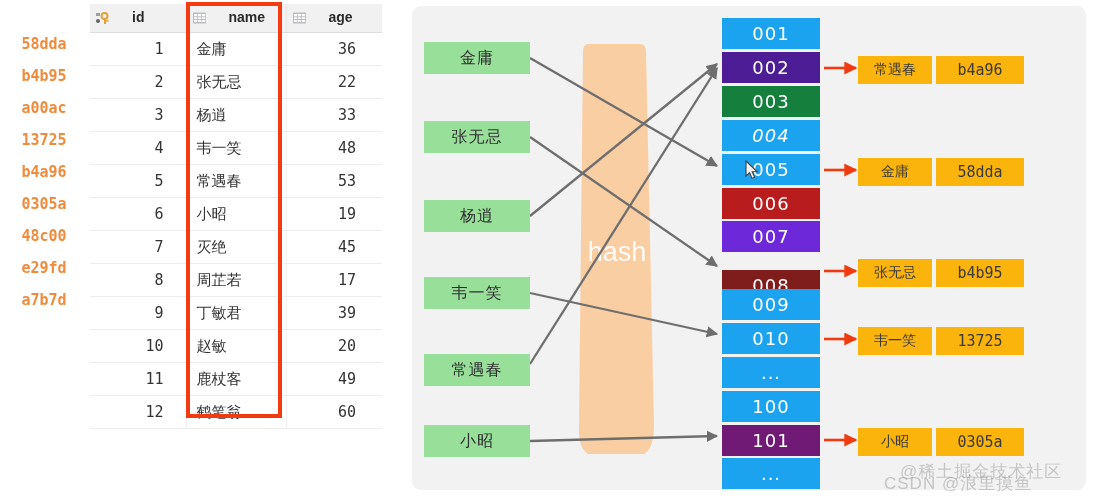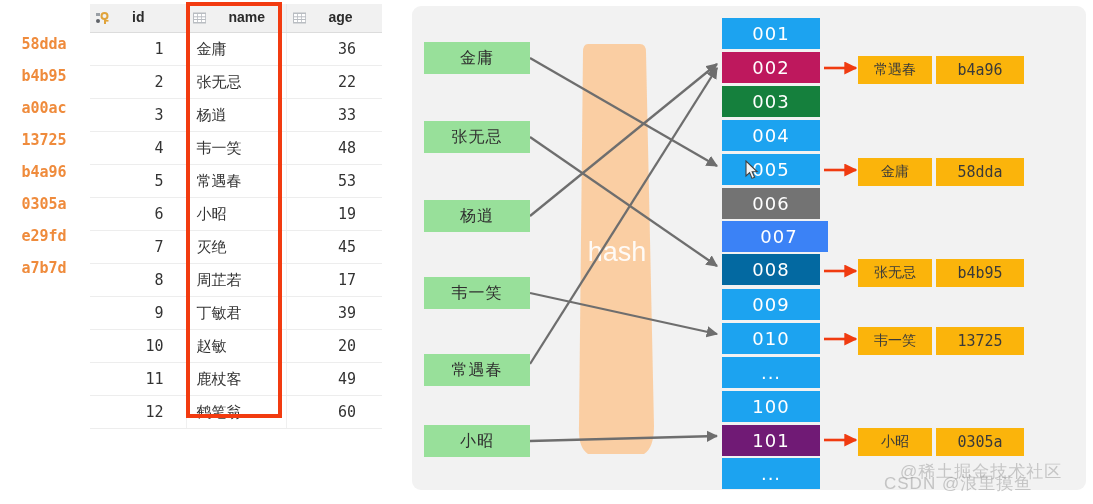--- a/index.html
+++ b/index.html
@@ -162,20 +162,21 @@
 </head>
 <body>
 
 <div id="hash-col">
     <div class="hash-code">58dda</div>
     <div class="hash-code">b4b95</div>
     <div class="hash-code">a00ac</div>
     <div class="hash-code">13725</div>
     <div class="hash-code">b4a96</div>
     <div class="hash-code">0305a</div>
+    <div class="hash-code">48c00</div>
     <div class="hash-code">e29fd</div>
     <div class="hash-code">a7b7d</div>
   </div>
 
 <table id="data-table">
   <colgroup>
     <col class="col-id">
       <col class="col-name">
       <col class="col-age">
   </colgroup>
@@ -329,27 +330,27 @@
   <div id="key-boxes">
       <div class="key-box" style="left: 12px; top: 36px; background: rgb(152, 224, 154);">金庸</div>
       <div class="key-box" style="left: 12px; top: 115px; background: rgb(152, 224, 154);">张无忌</div>
       <div class="key-box" style="left: 12px; top: 194px; background: rgb(152, 224, 154);">杨逍</div>
       <div class="key-box" style="left: 12px; top: 271px; background: rgb(152, 224, 154);">韦一笑</div>
       <div class="key-box" style="left: 12px; top: 348px; background: rgb(152, 224, 154);">常遇春</div>
       <div class="key-box" style="left: 12px; top: 419px; background: rgb(152, 224, 154);">小昭</div>
     </div>
   <div id="buckets">
       <div class="bucket" style="top: 12px; background: rgb(28, 163, 240);">001</div>
-      <div class="bucket" style="top: 46px; background: #be185d;">002</div>
+      <div class="bucket" style="top: 46px; background: #4c1d95;">002</div>
       <div class="bucket" style="top: 80px; background: #15803d;">003</div>
-      <div class="bucket" style="top: 114px; background: rgb(28, 163, 240);">004</div>
+      <div class="bucket" style="top: 114px; background: rgb(28, 163, 240); font-style: italic;">004</div>
       <div class="bucket" style="top: 148px; background: rgb(28, 163, 240);">005</div>
-      <div class="bucket" style="top: 182px; background: #737373;">006</div>
-      <div class="bucket" style="top: 215px; background: #3b82f6; padding-left: 8px;">007</div>
-      <div class="bucket" style="top: 248px; background: #0369a1;">008</div>
+      <div class="bucket" style="top: 182px; background: #b91c1c;">006</div>
+      <div class="bucket" style="top: 215px; background: #6d28d9;">007</div>
+      <div class="bucket" style="top: 264px; background: #7f1d1d;">008</div>
       <div class="bucket" style="top: 283px; background: rgb(28, 163, 240);">009</div>
       <div class="bucket" style="top: 317px; background: rgb(28, 163, 240);">010</div>
       <div class="bucket" style="top: 351px; background: rgb(28, 163, 240);">...</div>
       <div class="bucket" style="top: 385px; background: rgb(28, 163, 240);">100</div>
       <div class="bucket" style="top: 419px; background: #701a75;">101</div>
       <div class="bucket" style="top: 452px; background: rgb(28, 163, 240);">...</div>
     </div>
   <div id="entries">
       <div class="entry" style="left: 446px; top: 50px;">
         <div class="entry-name" style="background: rgb(251, 180, 11);">常遇春</div>

